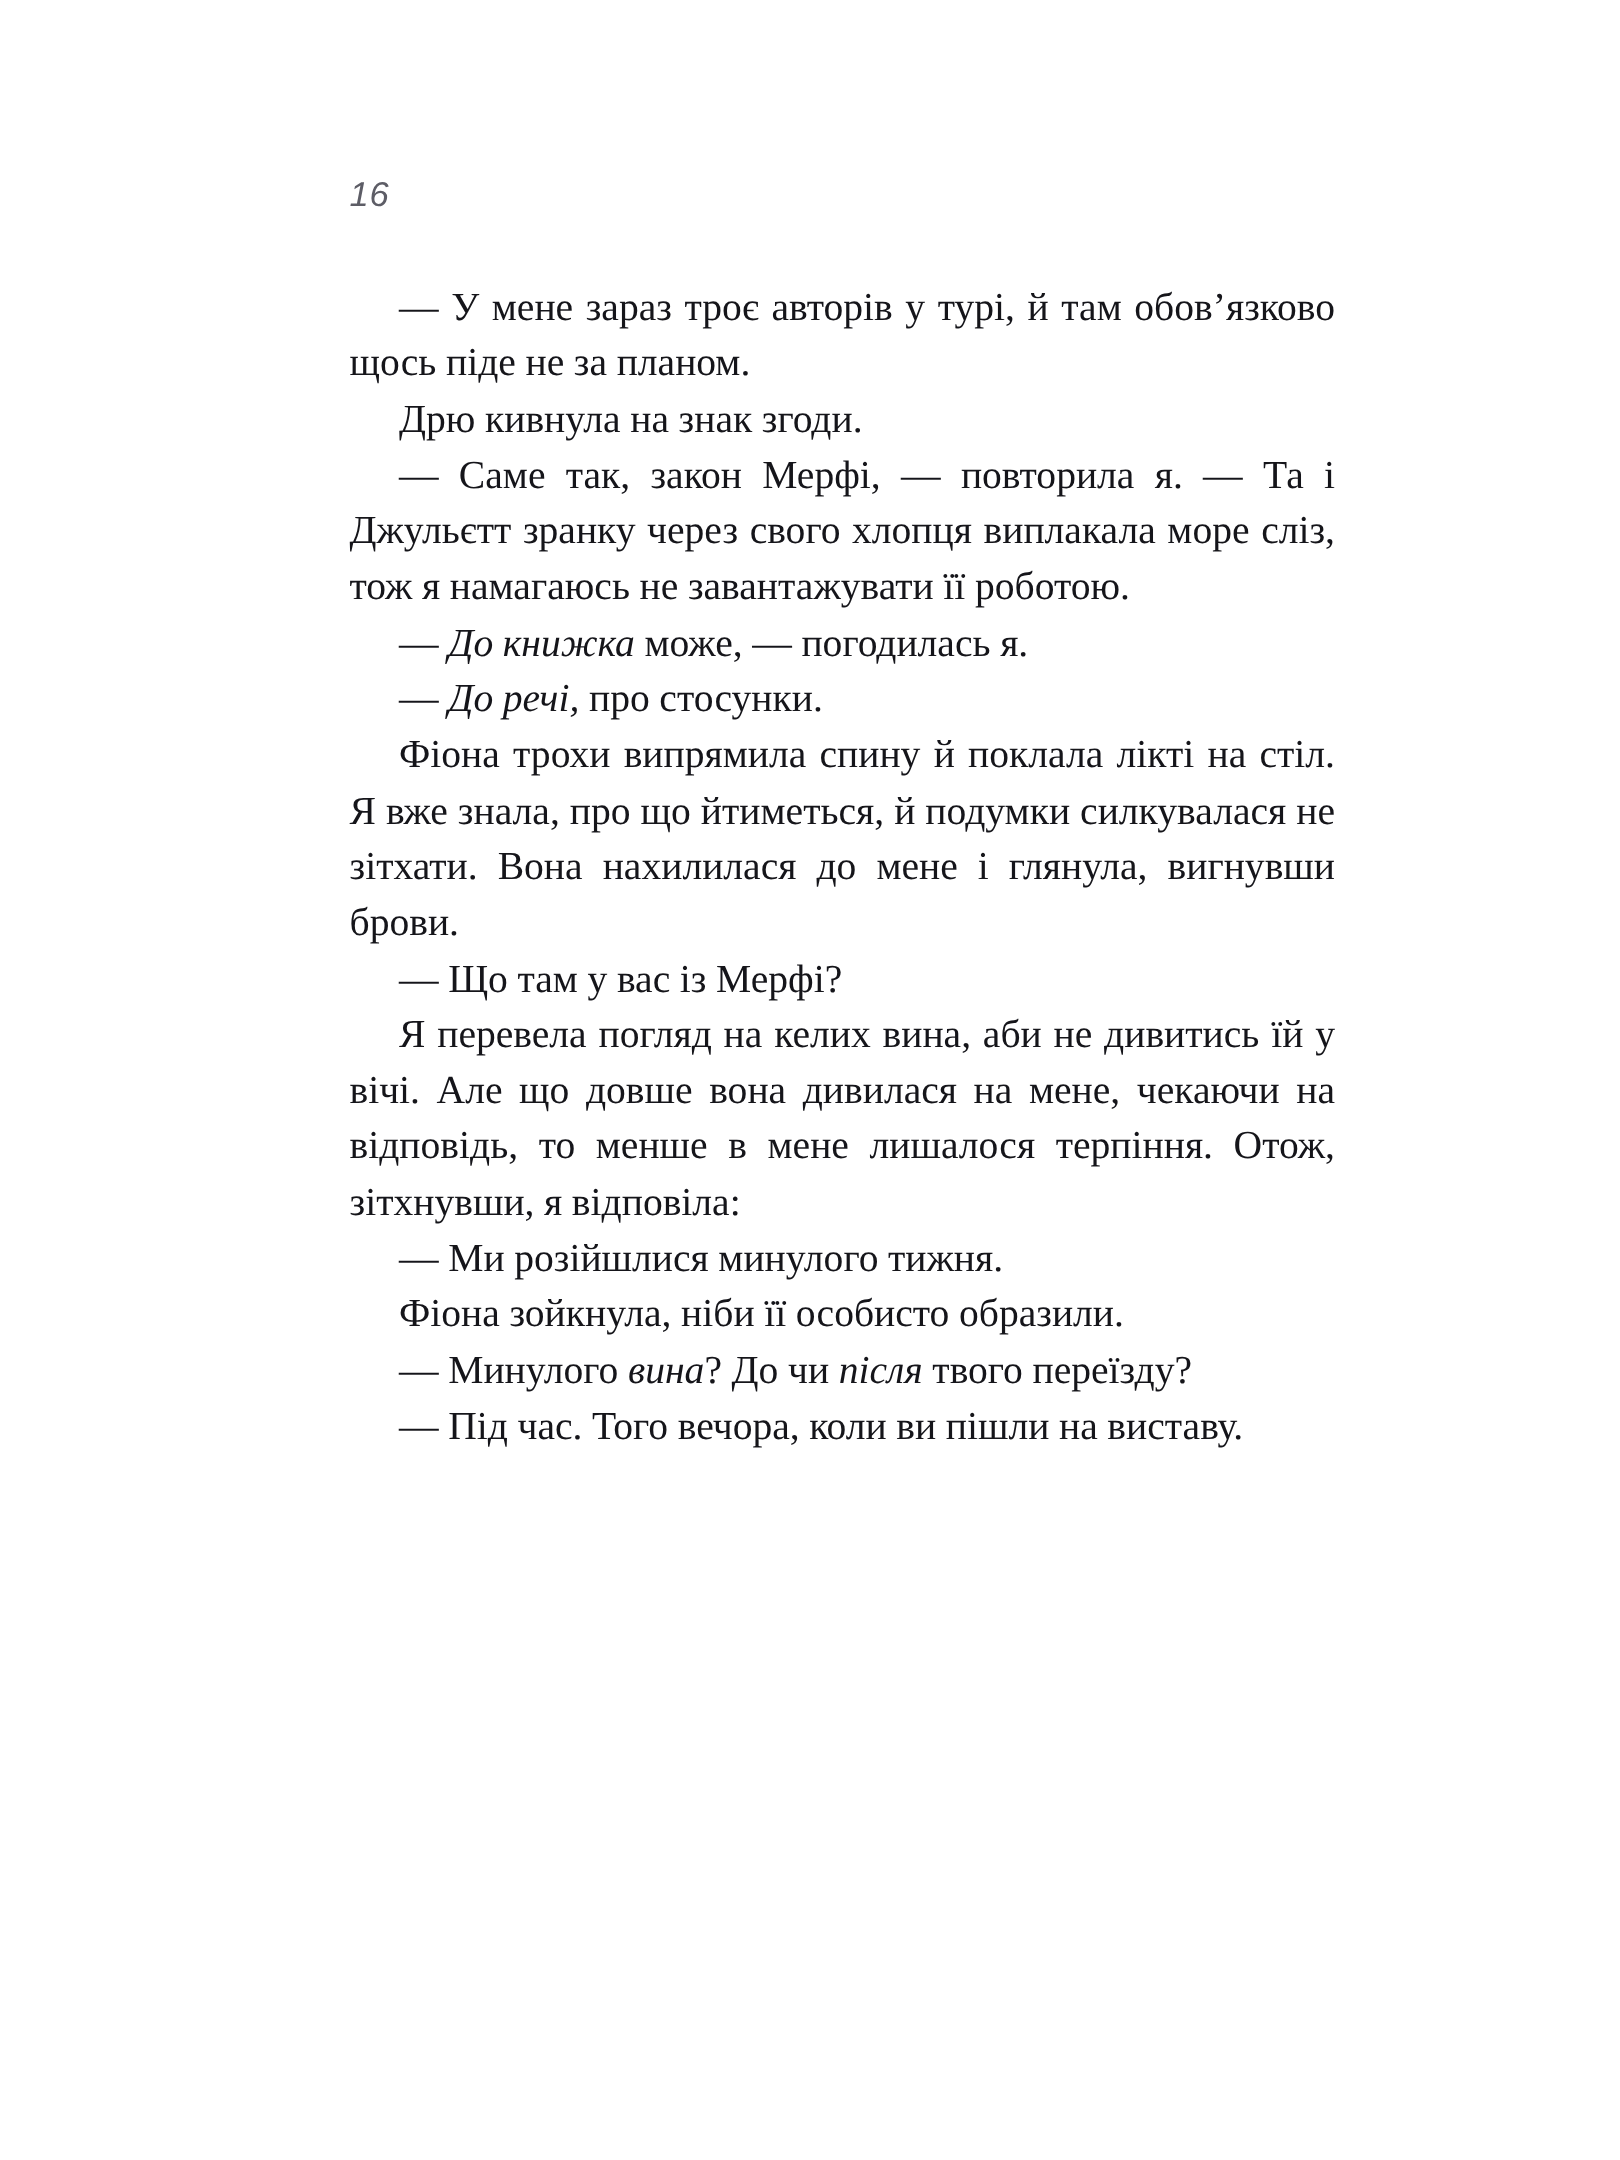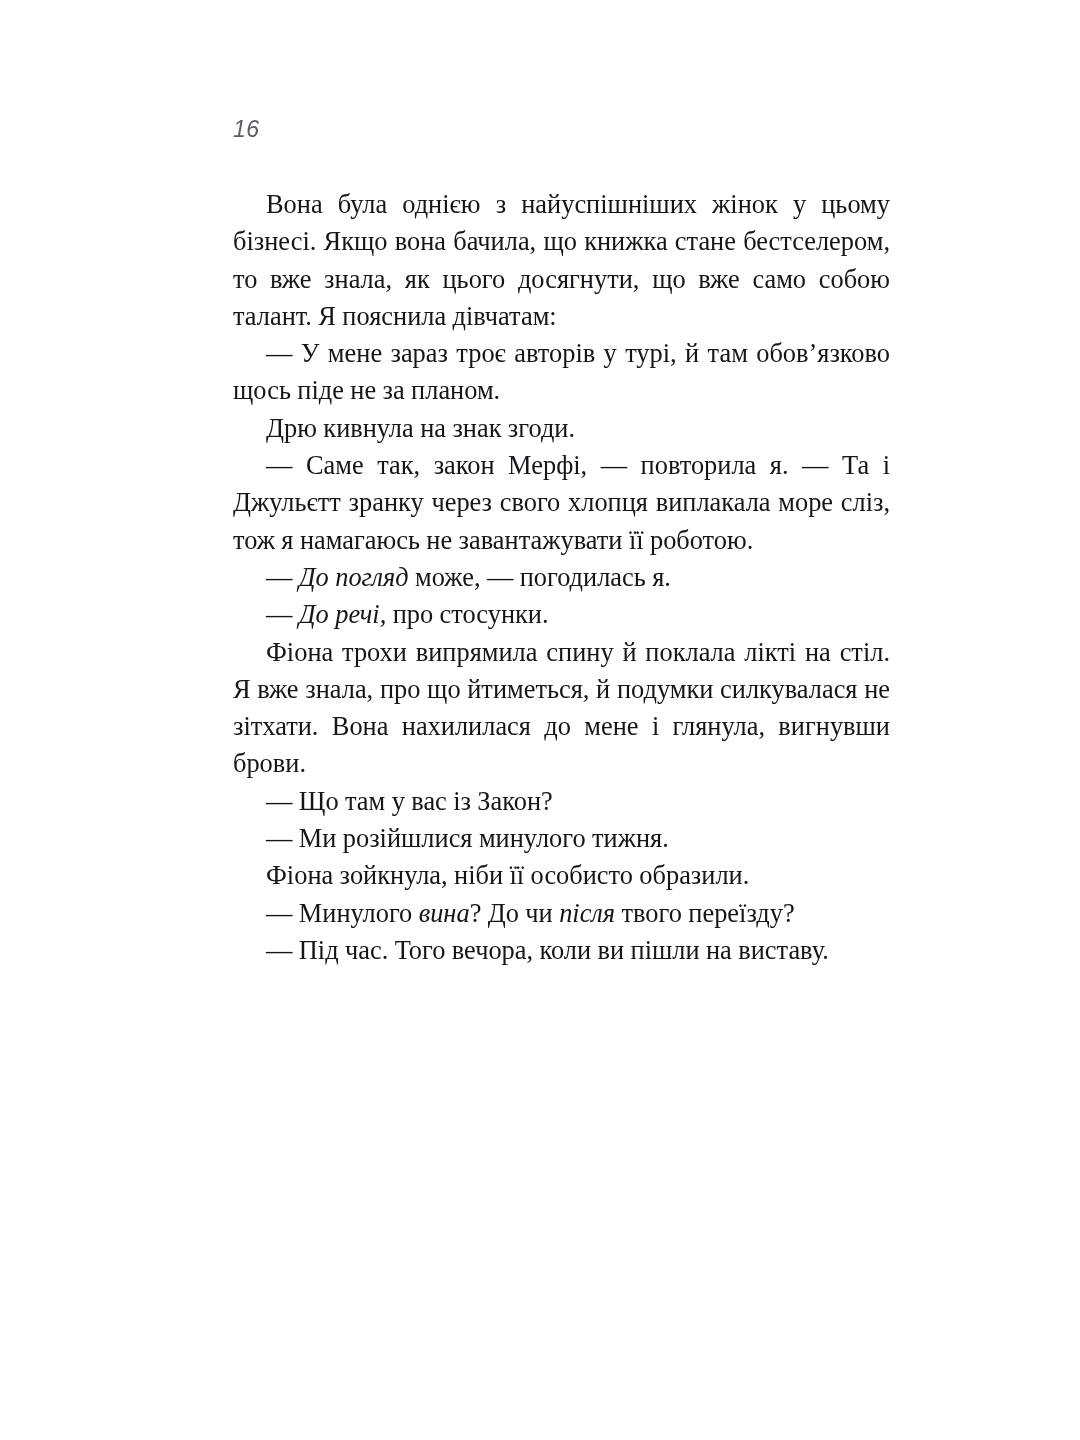--- a/index.html
+++ b/index.html
@@ -70,27 +70,27 @@
   }
 </style>
 </head>
 <body>
 
 <div class="page">
 
   <div class="folio">16</div>
 
   <div class="textblock" id="textblock">
-      <p><span>Вона була однією з найуспішніших жінок у цьому бізнесі. Якщо вона бачила, що книжка стане бестселером, то вже знала, як цього досягнути, що вже само собою талант. Я пояснила дівчатам:</span></p>
       <p><span>— У мене зараз троє авторів у турі, й там обов’язково щось піде не за планом.</span></p>
       <p><span>Дрю кивнула на знак згоди.</span></p>
       <p><span>— Саме так, закон Мерфі, — повторила я. — Та і Джульєтт зранку через свого хлопця виплакала море сліз, тож я намагаюсь не завантажувати її роботою.</span></p>
-      <p><span>— </span><i>До погляд</i><span> може, — погодилась я.</span></p>
+      <p><span>— </span><i>До книжка</i><span> може, — погодилась я.</span></p>
       <p><span>— </span><i>До речі,</i><span> про стосунки.</span></p>
       <p><span>Фіона трохи випрямила спину й поклала лікті на стіл. Я вже знала, про що йтиметься, й подумки силкувалася не зітхати. Вона нахилилася до мене і глянула, вигнувши брови.</span></p>
-      <p><span>— Що там у вас із Закон?</span></p>
+      <p><span>— Що там у вас із Мерфі?</span></p>
+      <p><span>Я перевела погляд на келих вина, аби не дивитись їй у вічі. Але що довше вона дивилася на мене, чекаючи на відповідь, то менше в мене лишалося терпіння. Отож, зітхнувши, я відповіла:</span></p>
       <p><span>— Ми розійшлися минулого тижня.</span></p>
       <p><span>Фіона зойкнула, ніби її особисто образили.</span></p>
       <p><span>— Минулого </span><i>вина</i><span>? До чи </span><i>після</i><span> твого переїзду?</span></p>
       <p><span>— Під час. Того вечора, коли ви пішли на виставу.</span></p>
     </div>
 
 </div>
 
 </body></html>

